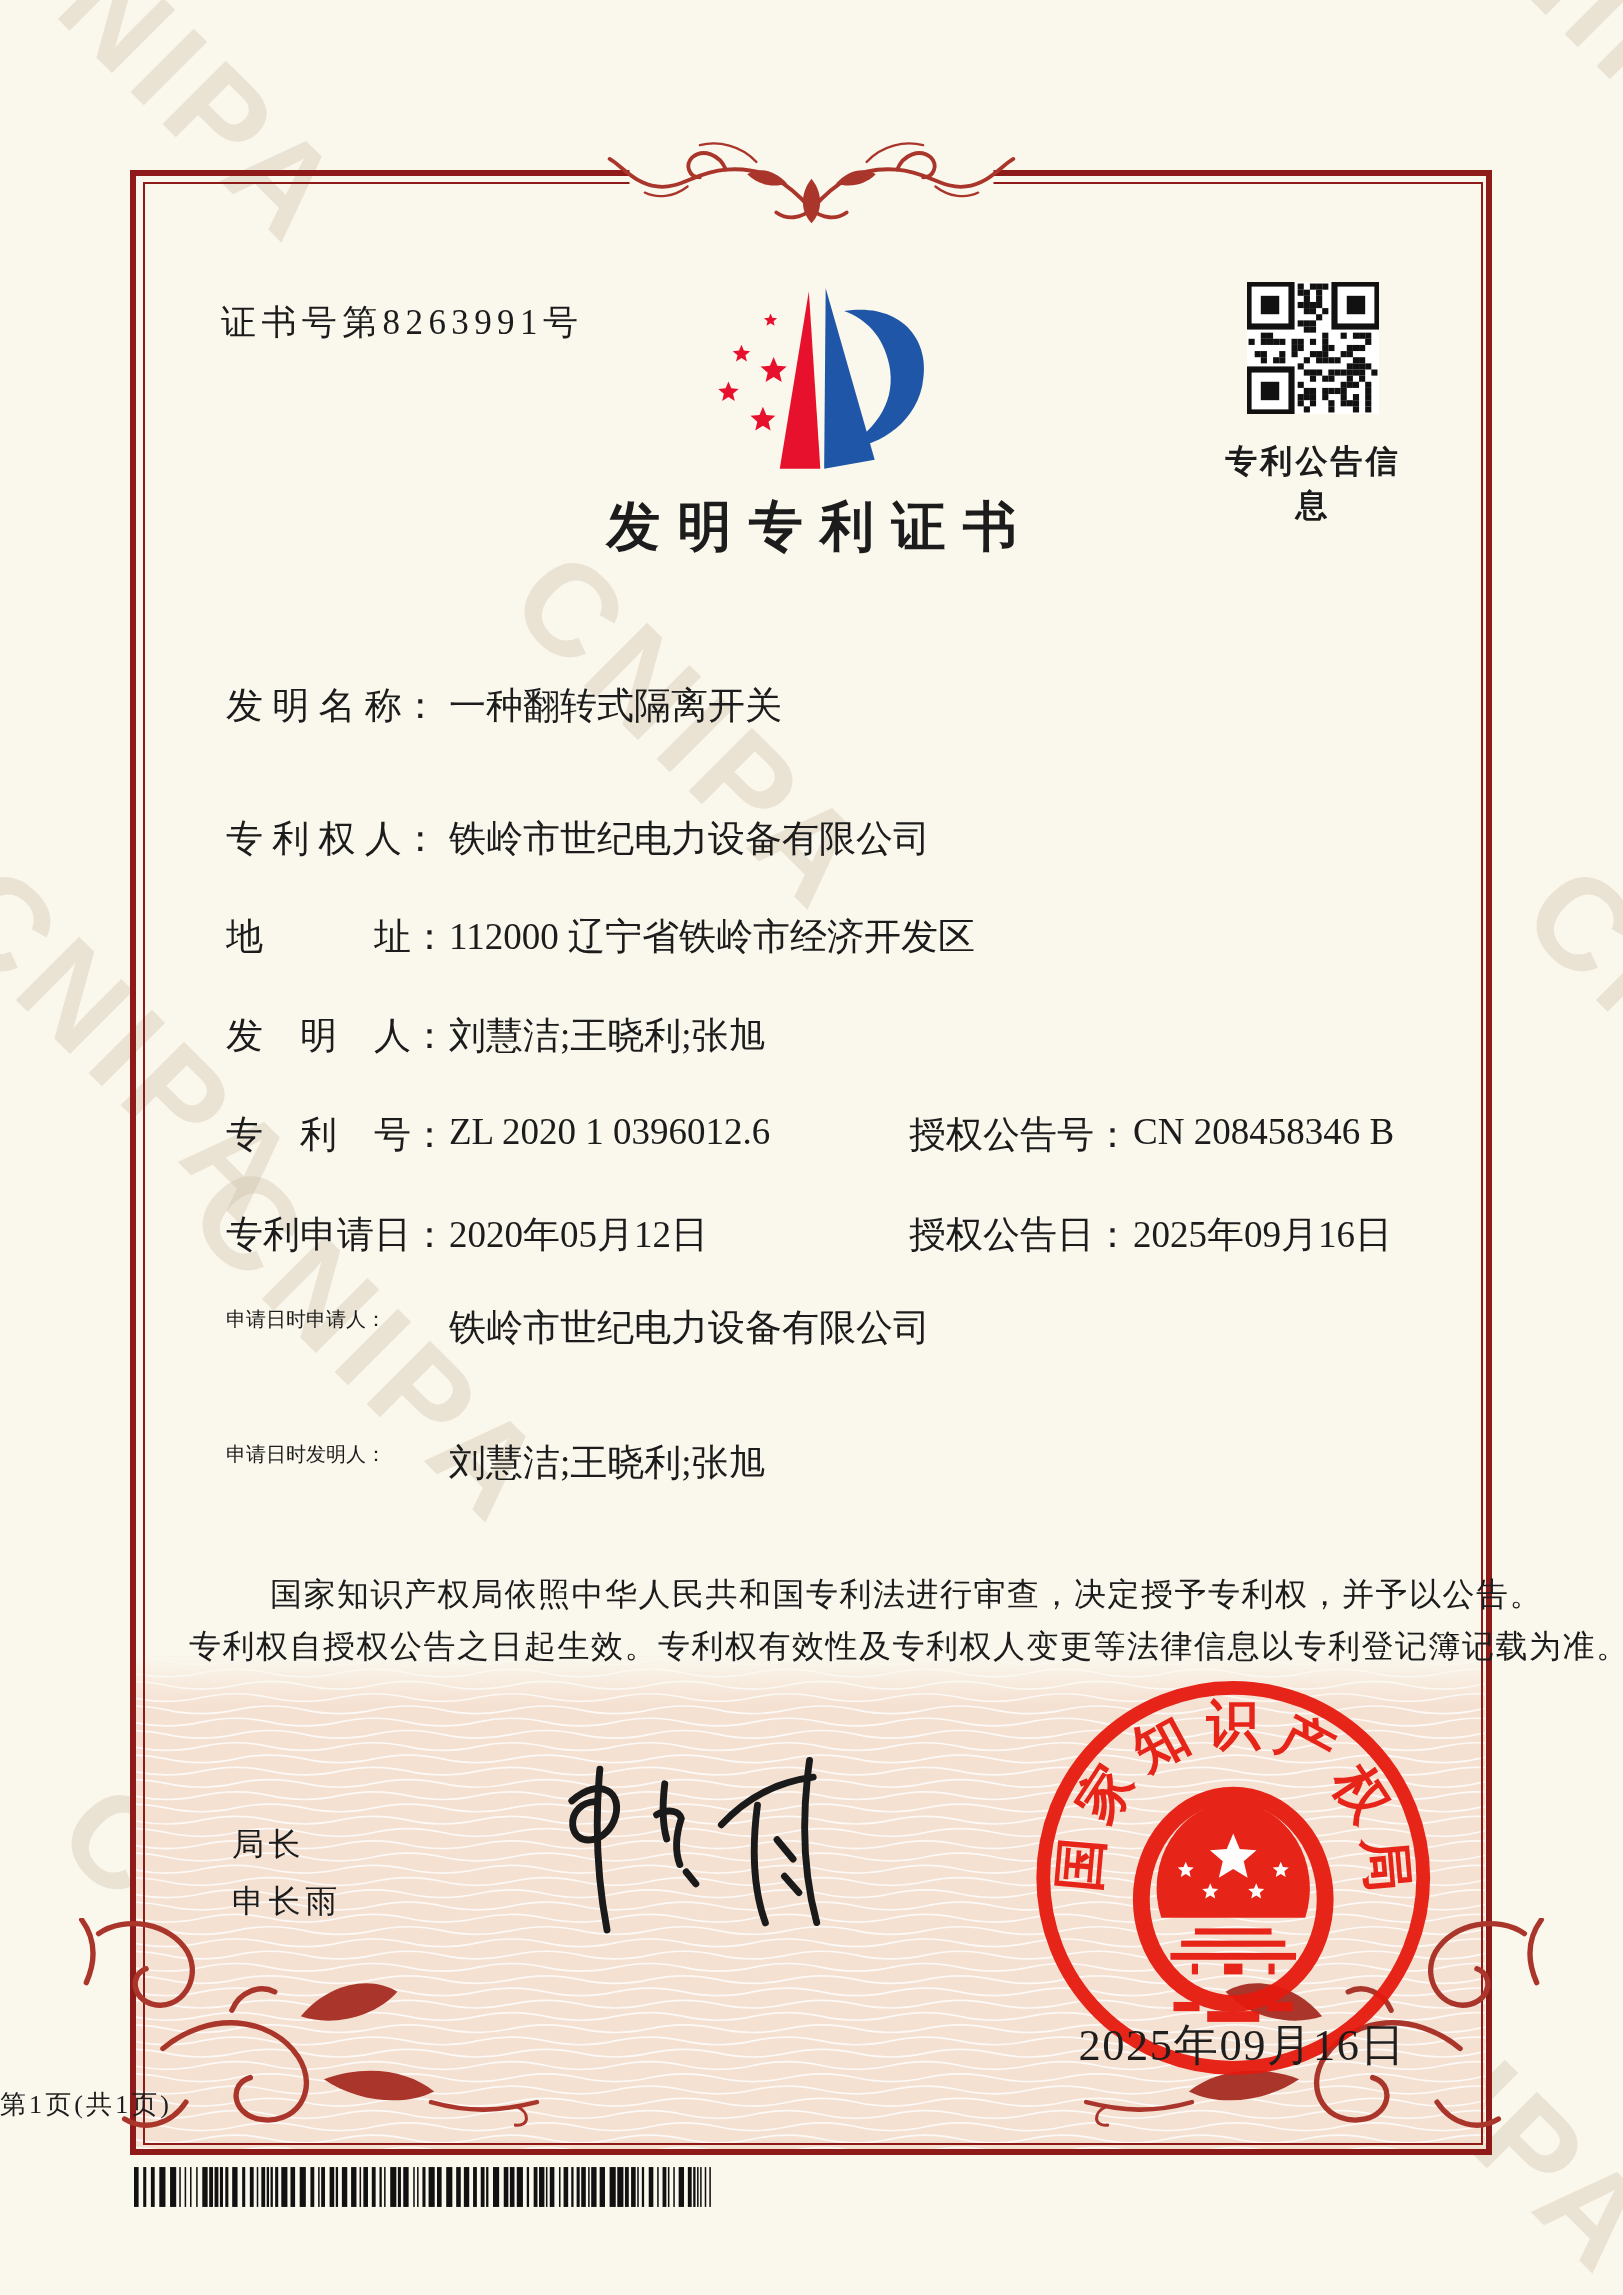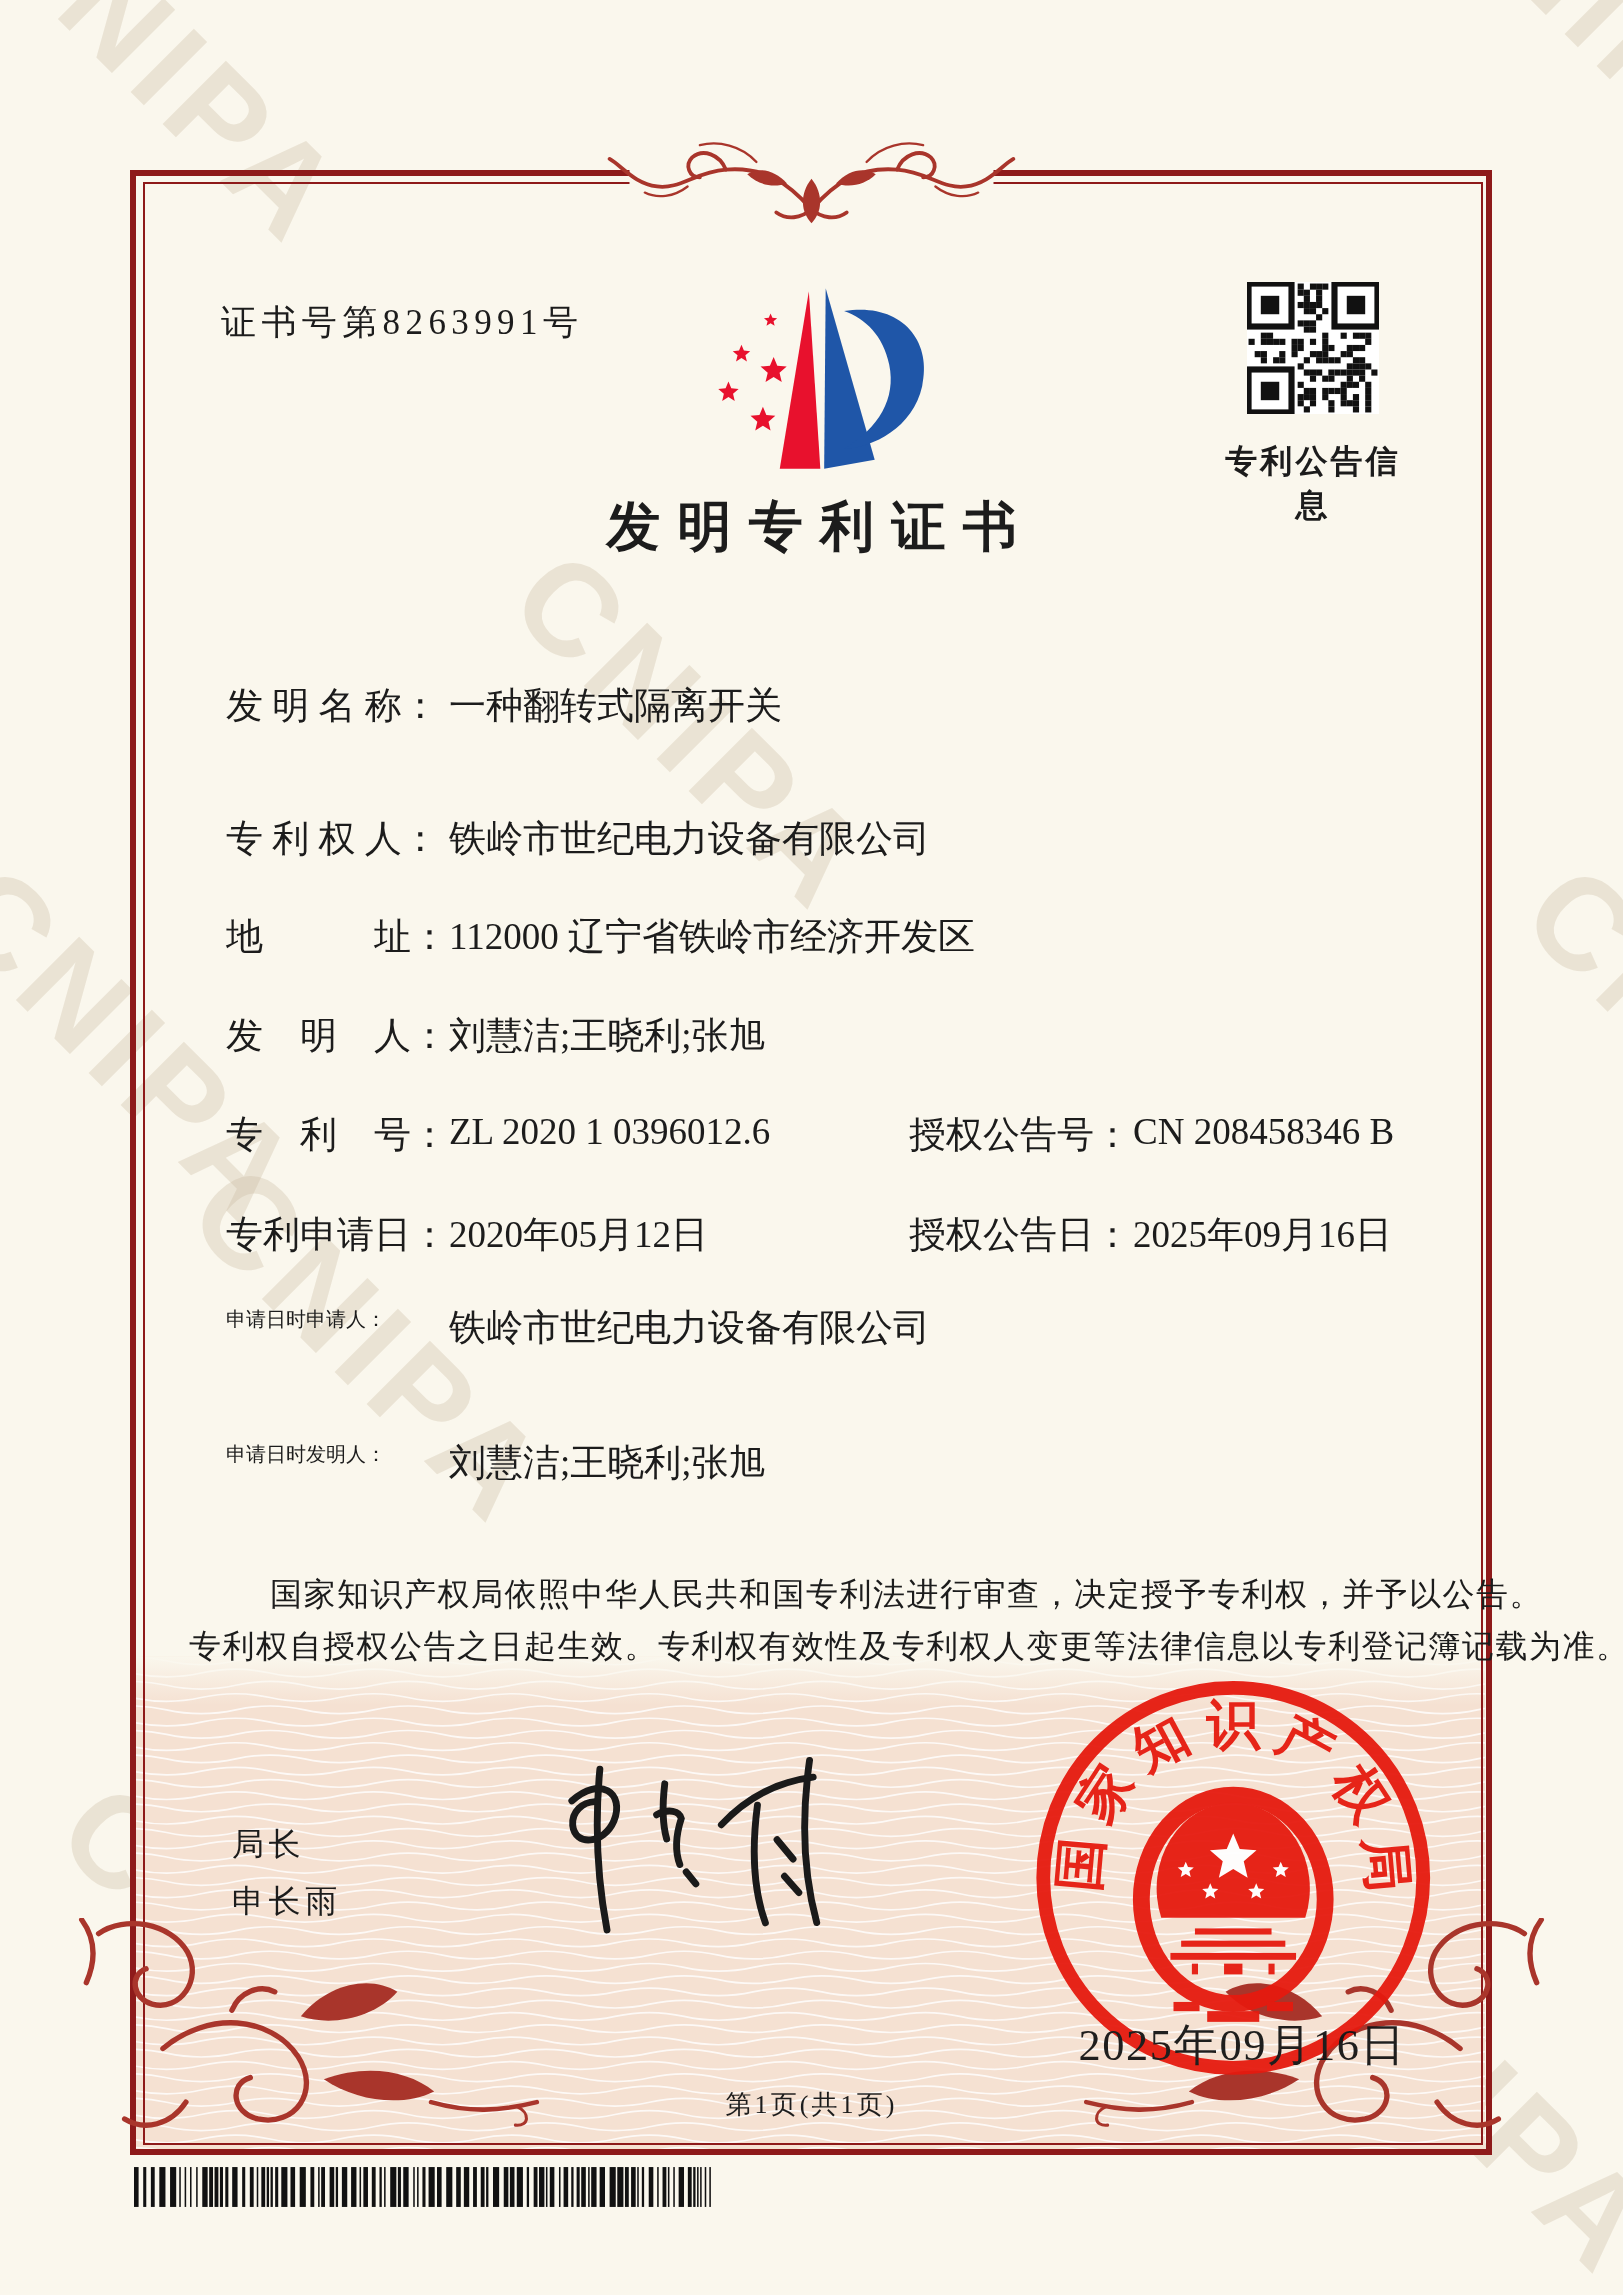--- a/index.html
+++ b/index.html
@@ -34,21 +34,21 @@
   .qr-caption{left:1221px;top:440px;width:184px;text-align:center;font-size:32px;letter-spacing:3.1px;font-weight:bold;}
   .title{left:0;top:491px;width:1623px;text-align:center;font-size:54px;font-weight:bold;letter-spacing:.32em;text-indent:.32em;}
   .frow{position:absolute;left:0;top:0;width:1623px;height:46px;padding-left:35px;}
   .flabel{position:absolute;left:226px;font-size:37px;white-space:pre;}
   .fvalue{position:absolute;left:449px;font-size:37px;white-space:pre;}
   .flabel.small{font-size:20px;top:3.1px;}
   .rlabel{position:absolute;left:909px;font-size:37px;white-space:pre;}
   .rvalue{position:absolute;left:1133px;font-size:37px;white-space:pre;}
   .stmt{font-size:32px;letter-spacing:1.5px;white-space:nowrap;}
   .sig{font-size:32px;letter-spacing:4.6px;}
-  .page-info{left:0;top:2087px;width:1623px;text-align:center;font-size:26px;letter-spacing:3.1px;}
+  .page-info{left:0;top:2087px;width:1623px;font-size:26px;letter-spacing:3.1px;}
   svg text{font-family:"Liberation Serif","DejaVu Serif",serif;}
 </style>
 </head>
 <body>
 
 <div class="page">
 
   <span class="wm" style="left:-54px;top:-11.5px;">CNIPA</span>
   <span class="wm" style="left:1380px;top:-69px;">CNIPA</span>
   <span class="wm" style="left:472px;top:656px;">CNIPA</span>

